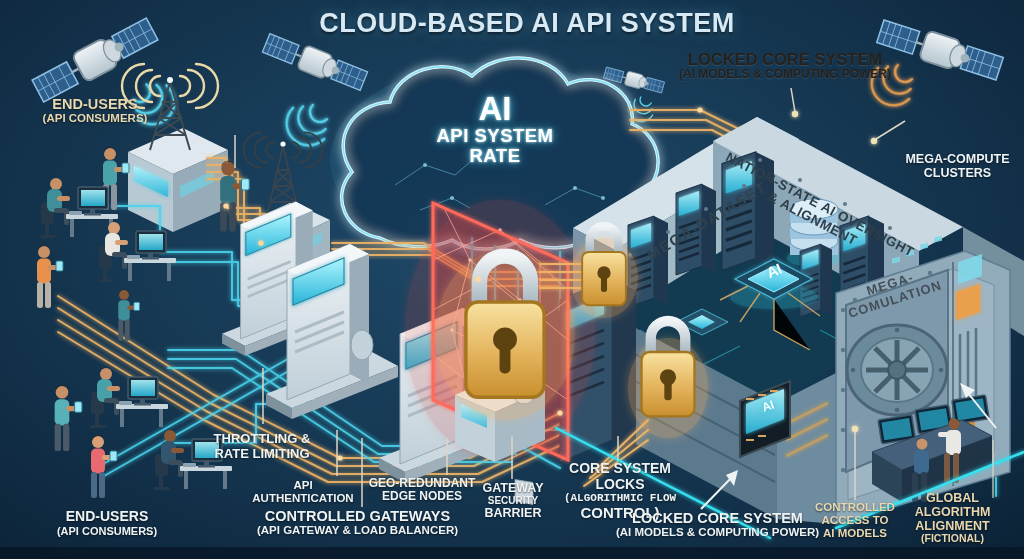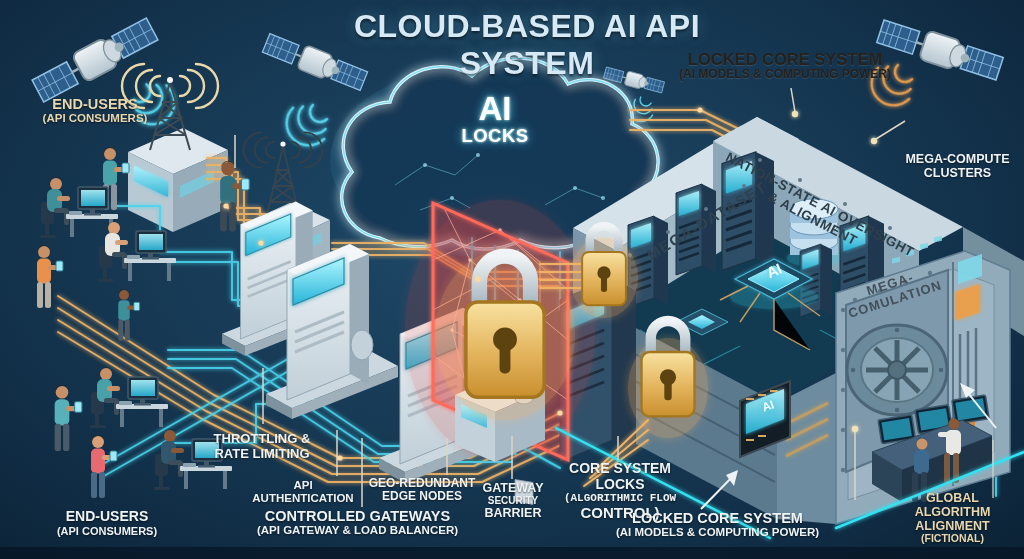--- a/index.html
+++ b/index.html
@@ -8,21 +8,21 @@
     font-family:"Liberation Sans",sans-serif;}
   .stage svg{position:absolute;left:0;top:0;}
   .lbl{position:absolute;font-weight:bold;text-align:center;line-height:1.12;
     color:#eef3f4;text-shadow:0 1px 2px rgba(0,0,0,.55);}
   .lbl span{display:block;}
   .cream{color:#e9d7ae;}
   .dark{color:#27211c;text-shadow:0 1px 1px rgba(255,255,255,.12);}
   .walltext{position:absolute;font-weight:bold;text-align:center;line-height:1.2;
     color:#31424f;letter-spacing:1.5px;text-shadow:none;}
   .title{position:absolute;left:297px;top:8px;width:460px;text-align:center;
-    font-size:32px;font-weight:800;letter-spacing:.5px;color:#d6e9f4;
+    font-size:27px;font-weight:800;letter-spacing:.5px;color:#d6e9f4;
     text-shadow:0 2px 3px rgba(0,0,0,.55), 0 0 14px rgba(120,210,240,.35);}
   .cloudtext{position:absolute;left:415px;top:92px;width:160px;text-align:center;
     color:#ffffff;font-weight:800;line-height:1.04;
     text-shadow:0 0 10px rgba(90,220,250,.95), 0 0 3px #ffffff;}
   .cloudtext .big{font-size:33px;display:block;}
   .cloudtext .med{font-size:18.5px;display:block;letter-spacing:.5px;}
   .chiptext{position:absolute;font-weight:800;color:#f4feff;text-align:center;
     text-shadow:0 0 6px rgba(40,180,220,.9);}
 </style>
 </head>
@@ -483,21 +483,22 @@
   <circle cx="560" cy="413" r="2.6" fill="#ffd9a0"></circle>
 </g>
 
 <rect x="0" y="547" width="1024" height="12" fill="rgba(6,20,34,.7)"></rect>
 </svg>
 
 <div class="title">CLOUD-BASED AI API SYSTEM</div>
 
 <div class="cloudtext">
   <span class="big">AI</span>
-  <span class="med">LOCKS</span>
+  <span class="med">API SYSTEM</span>
+  <span class="med">RATE</span>
 </div>
 
 <div class="lbl cream" style="left:30px;top:96px;width:130px;">
   <span style="font-size:14.5px;">END-USERS</span>
   <span style="font-size:11.5px;">(API CONSUMERS)</span>
 </div>
 
 <div class="lbl dark" style="left:655px;top:50px;width:260px;">
   <span style="font-size:16.5px;">LOCKED CORE SYSTEM</span>
   <span style="font-size:12px;">(AI MODELS &amp; COMPUTING POWER)</span>
@@ -537,20 +538,25 @@
   <span style="font-size:14px;">CORE SYSTEM LOCKS</span>
   <span style="font-size:11px;font-family:Liberation Mono, monospace;">(ALGORITHMIC FLOW</span>
   <span style="font-size:15px;">CONTROL)</span>
 </div>
 
 <div class="lbl" style="left:615px;top:510px;width:205px;">
   <span style="font-size:14.5px;">LOCKED CORE SYSTEM</span>
   <span style="font-size:11.5px;">(AI MODELS &amp; COMPUTING POWER)</span>
 </div>
 
+<div class="lbl cream" style="left:812px;top:501px;width:86px;">
+  <span style="font-size:11.5px;">CONTROLLED</span>
+  <span style="font-size:11.5px;">ACCESS TO</span>
+  <span style="font-size:11.5px;">AI MODELS</span>
+</div>
 
 <div class="lbl cream" style="left:890px;top:491px;width:125px;">
   <span style="font-size:12.5px;">GLOBAL ALGORITHM</span>
   <span style="font-size:12.5px;">ALIGNMENT</span>
   <span style="font-size:10.5px;">(FICTIONAL)</span>
 </div>
 
 <div class="lbl" style="left:42px;top:509px;width:130px;">
   <span style="font-size:14px;">END-USERS</span>
   <span style="font-size:11px;">(API CONSUMERS)</span>

